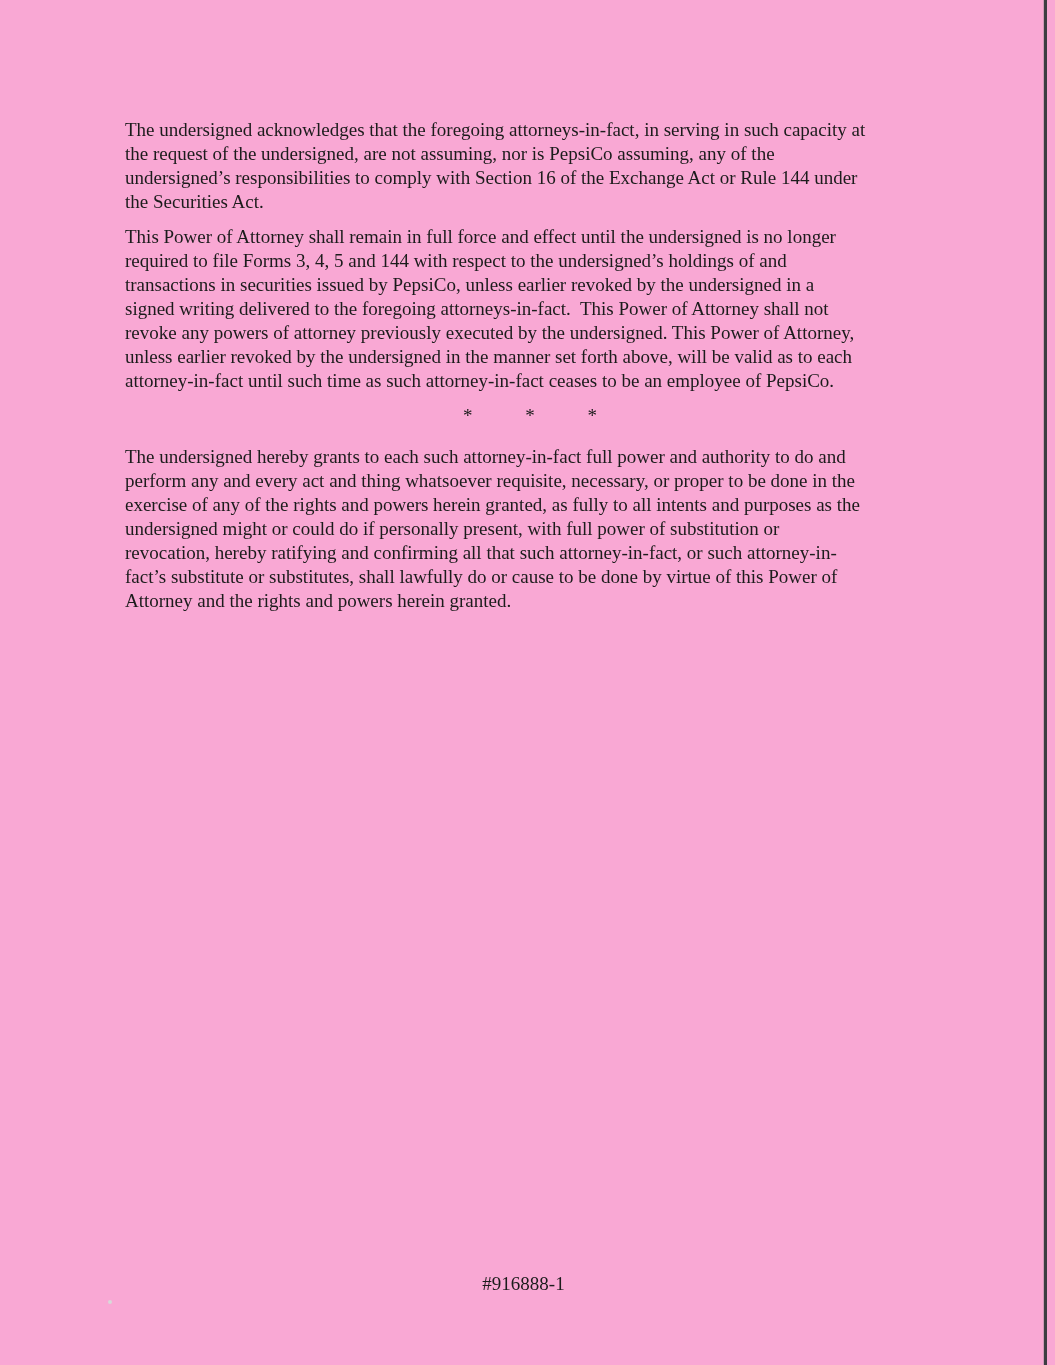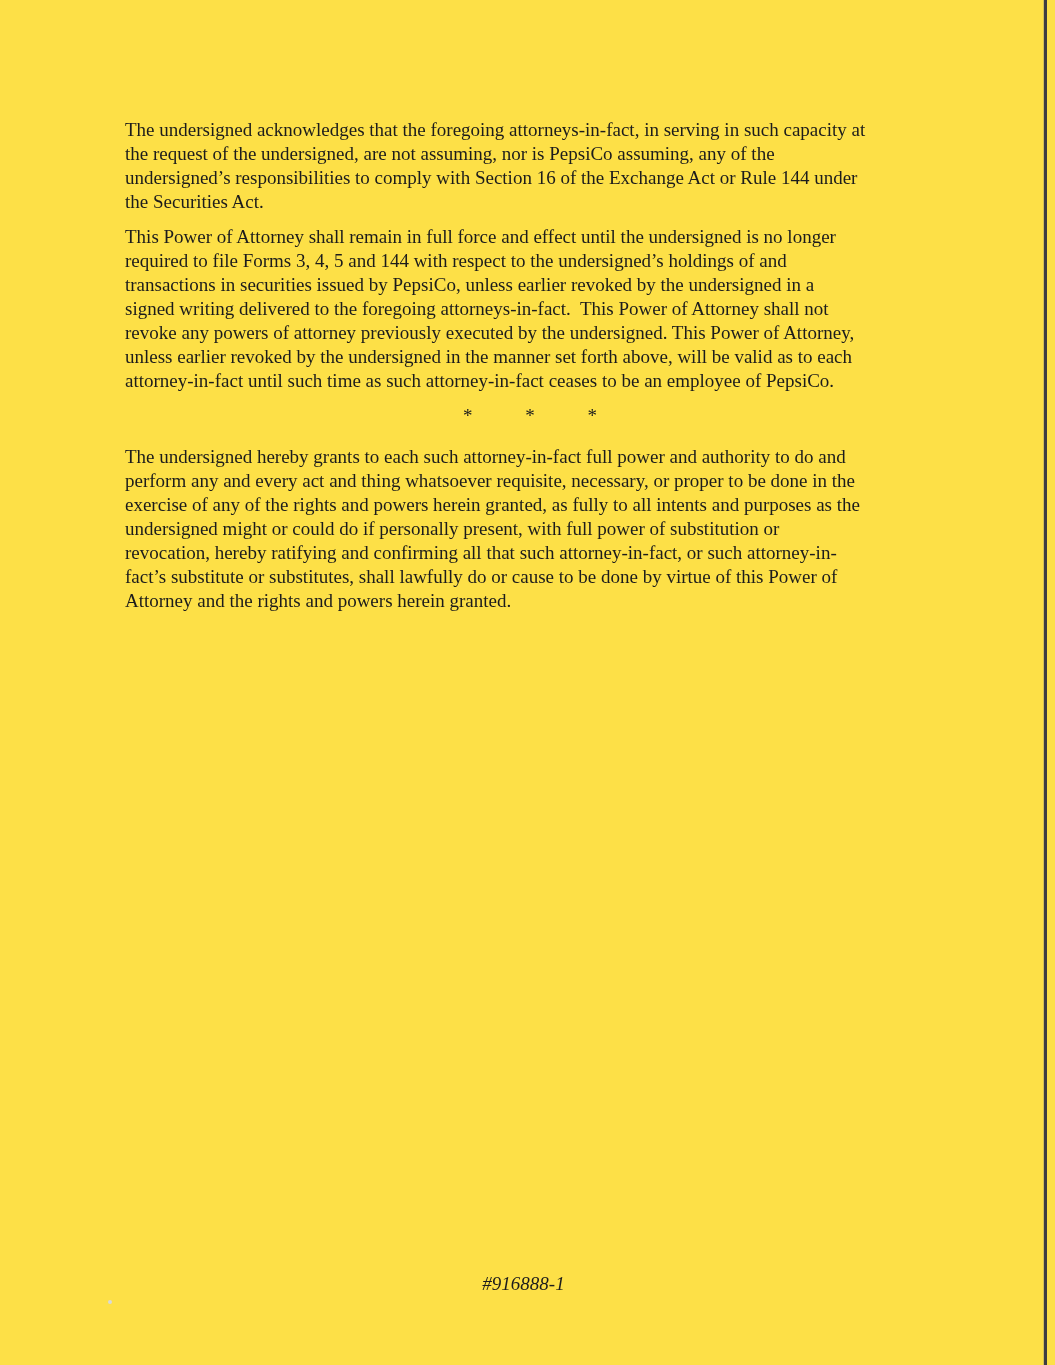--- a/index.html
+++ b/index.html
@@ -10,21 +10,21 @@
     width: 1055px;
     height: 1365px;
     background: #ffffff;
     position: relative;
     overflow: hidden;
     font-family: "Liberation Serif", serif;
   }
   .page {
     position: absolute;
     inset: 0;
-    background: #fde047;
+    background: #f9a8d4;
     color: #1c1c1c;
   }
   
   .scan-line {
     position: absolute;
     top: 0;
     left: 1044px;
     width: 3px;
     height: 1365px;
     background: #3d3d42;
@@ -51,21 +51,20 @@
   }
   .footer {
     position: absolute;
     top: 1272px;
     left: 0;
     width: 1047px;
     text-align: center;
     font-size: 19px;
     line-height: 24px;
     color: #1c1c1c;
-    font-style: italic;
   }
   .artifact-dot {
     position: absolute;
     left: 108px;
     top: 1300px;
     width: 4px;
     height: 4px;
     border-radius: 50%;
     background: #d9d9d9;
   }

